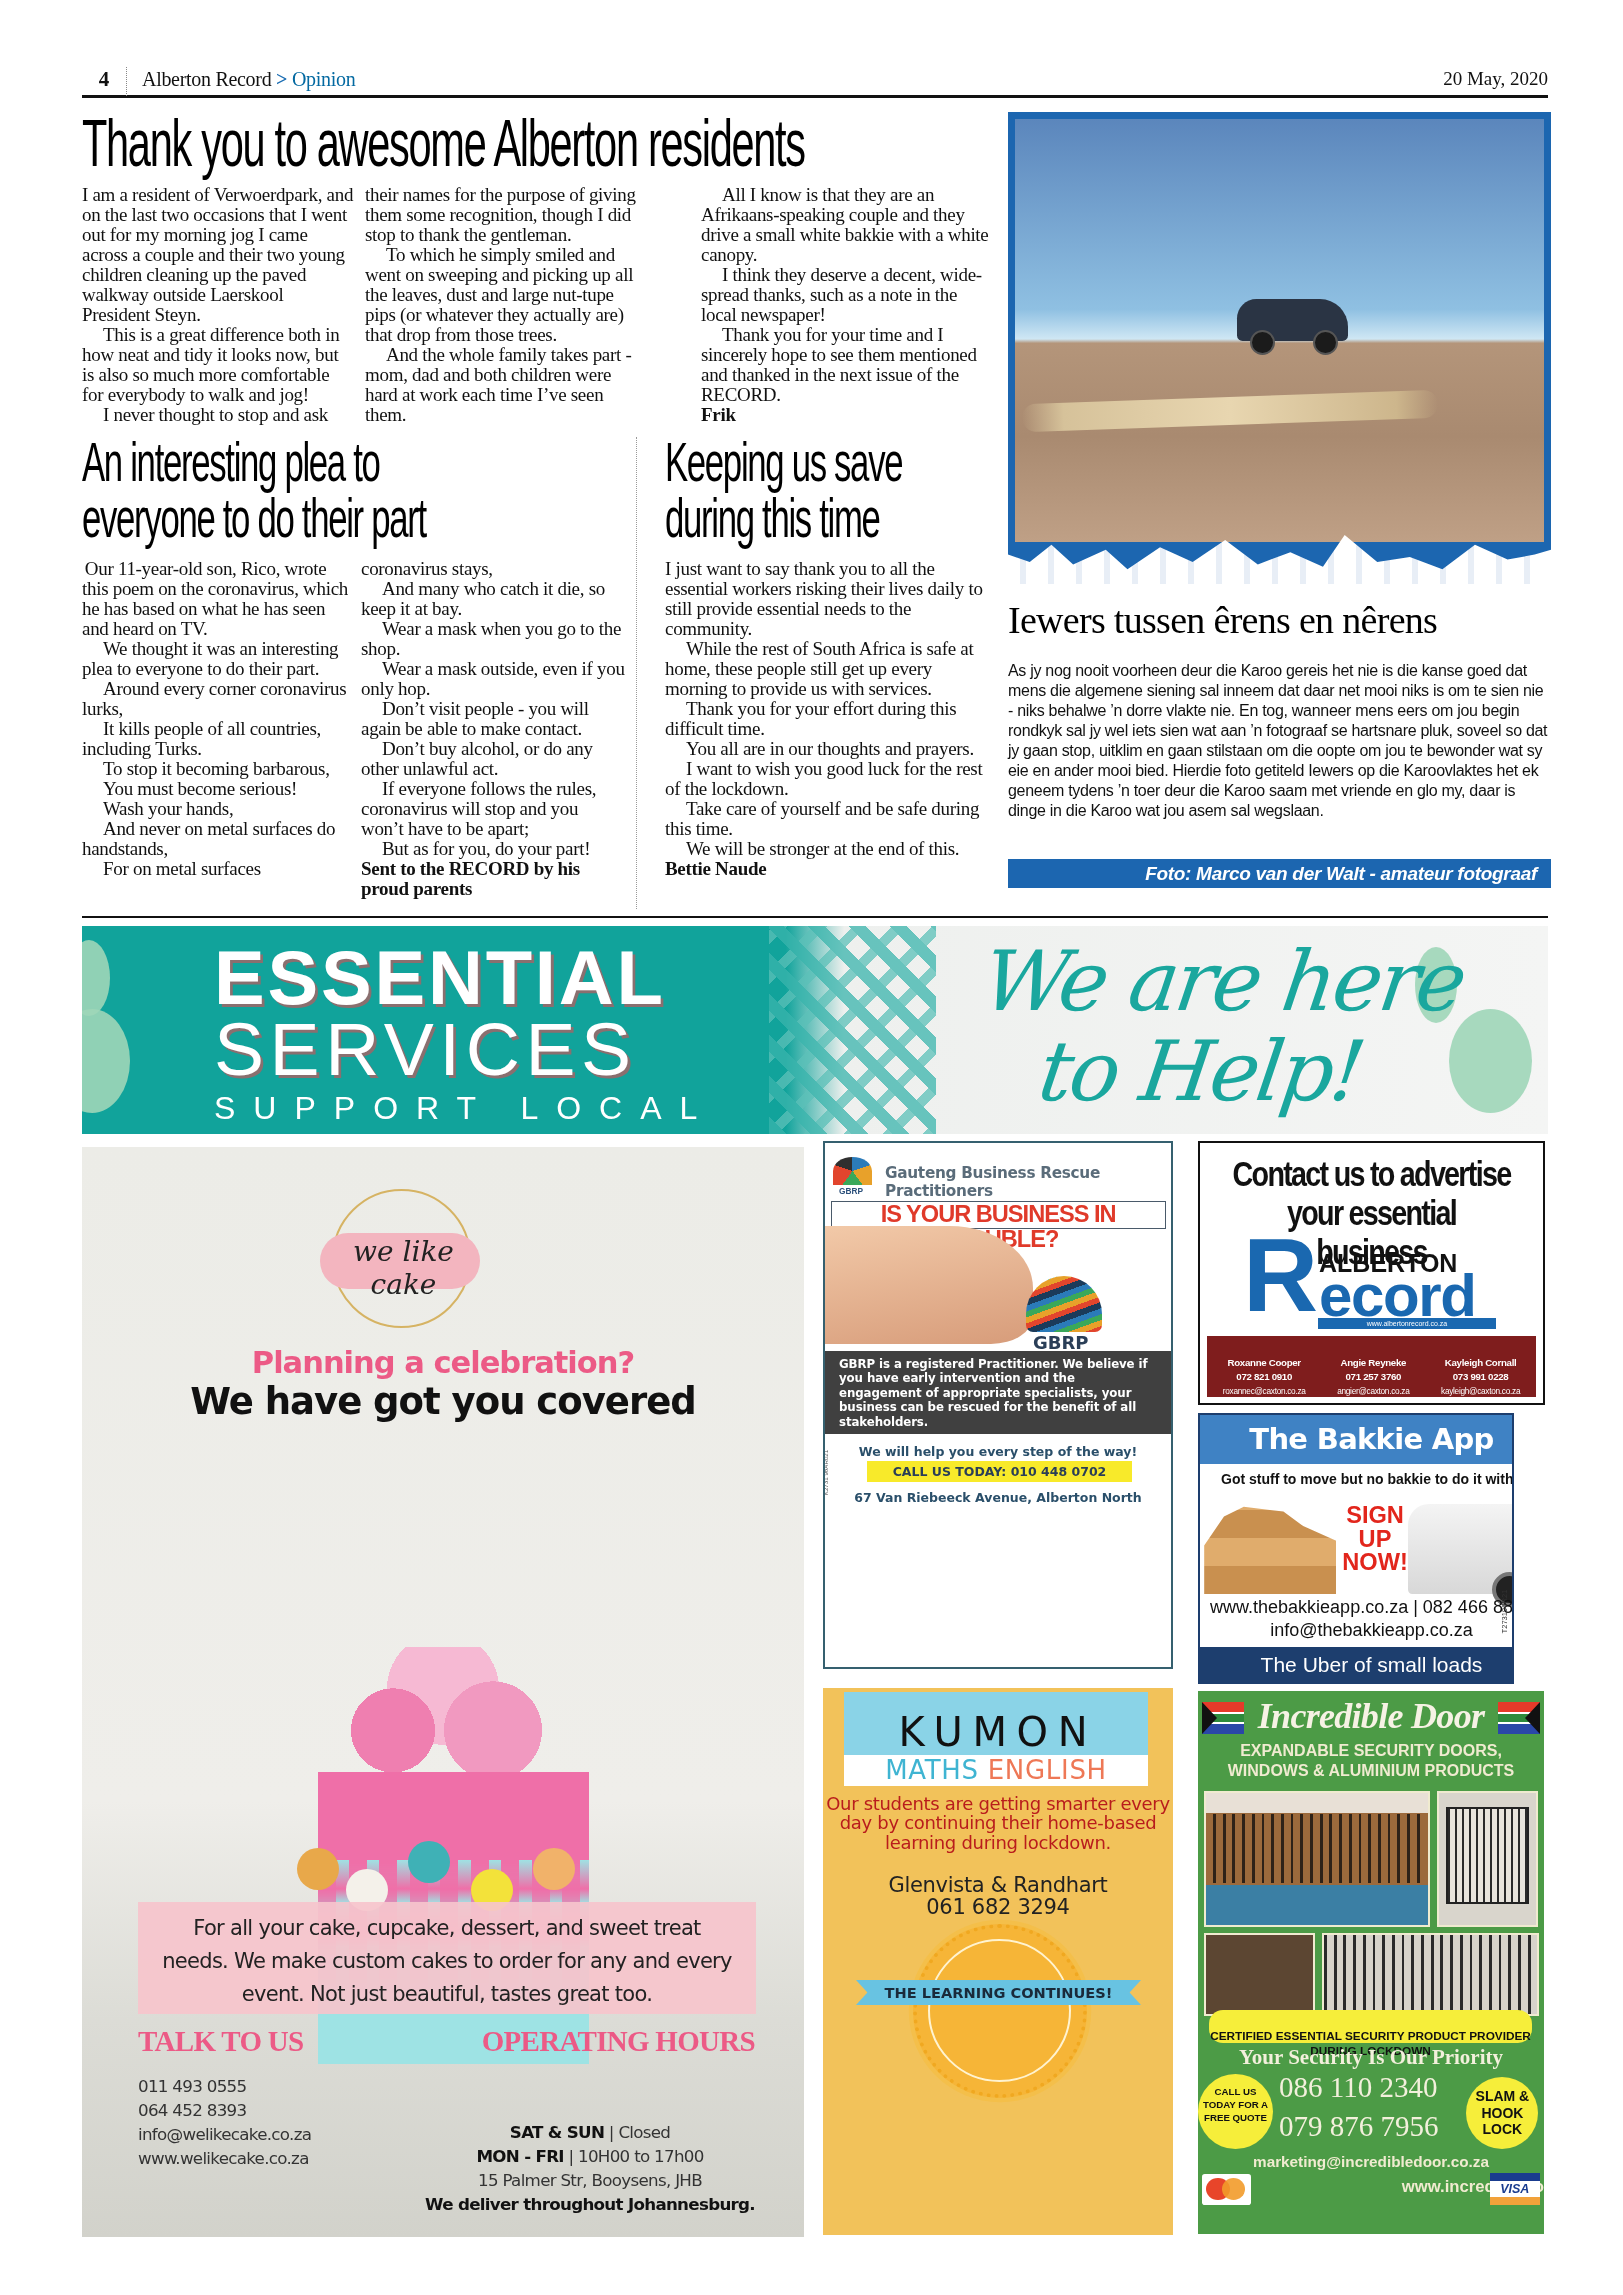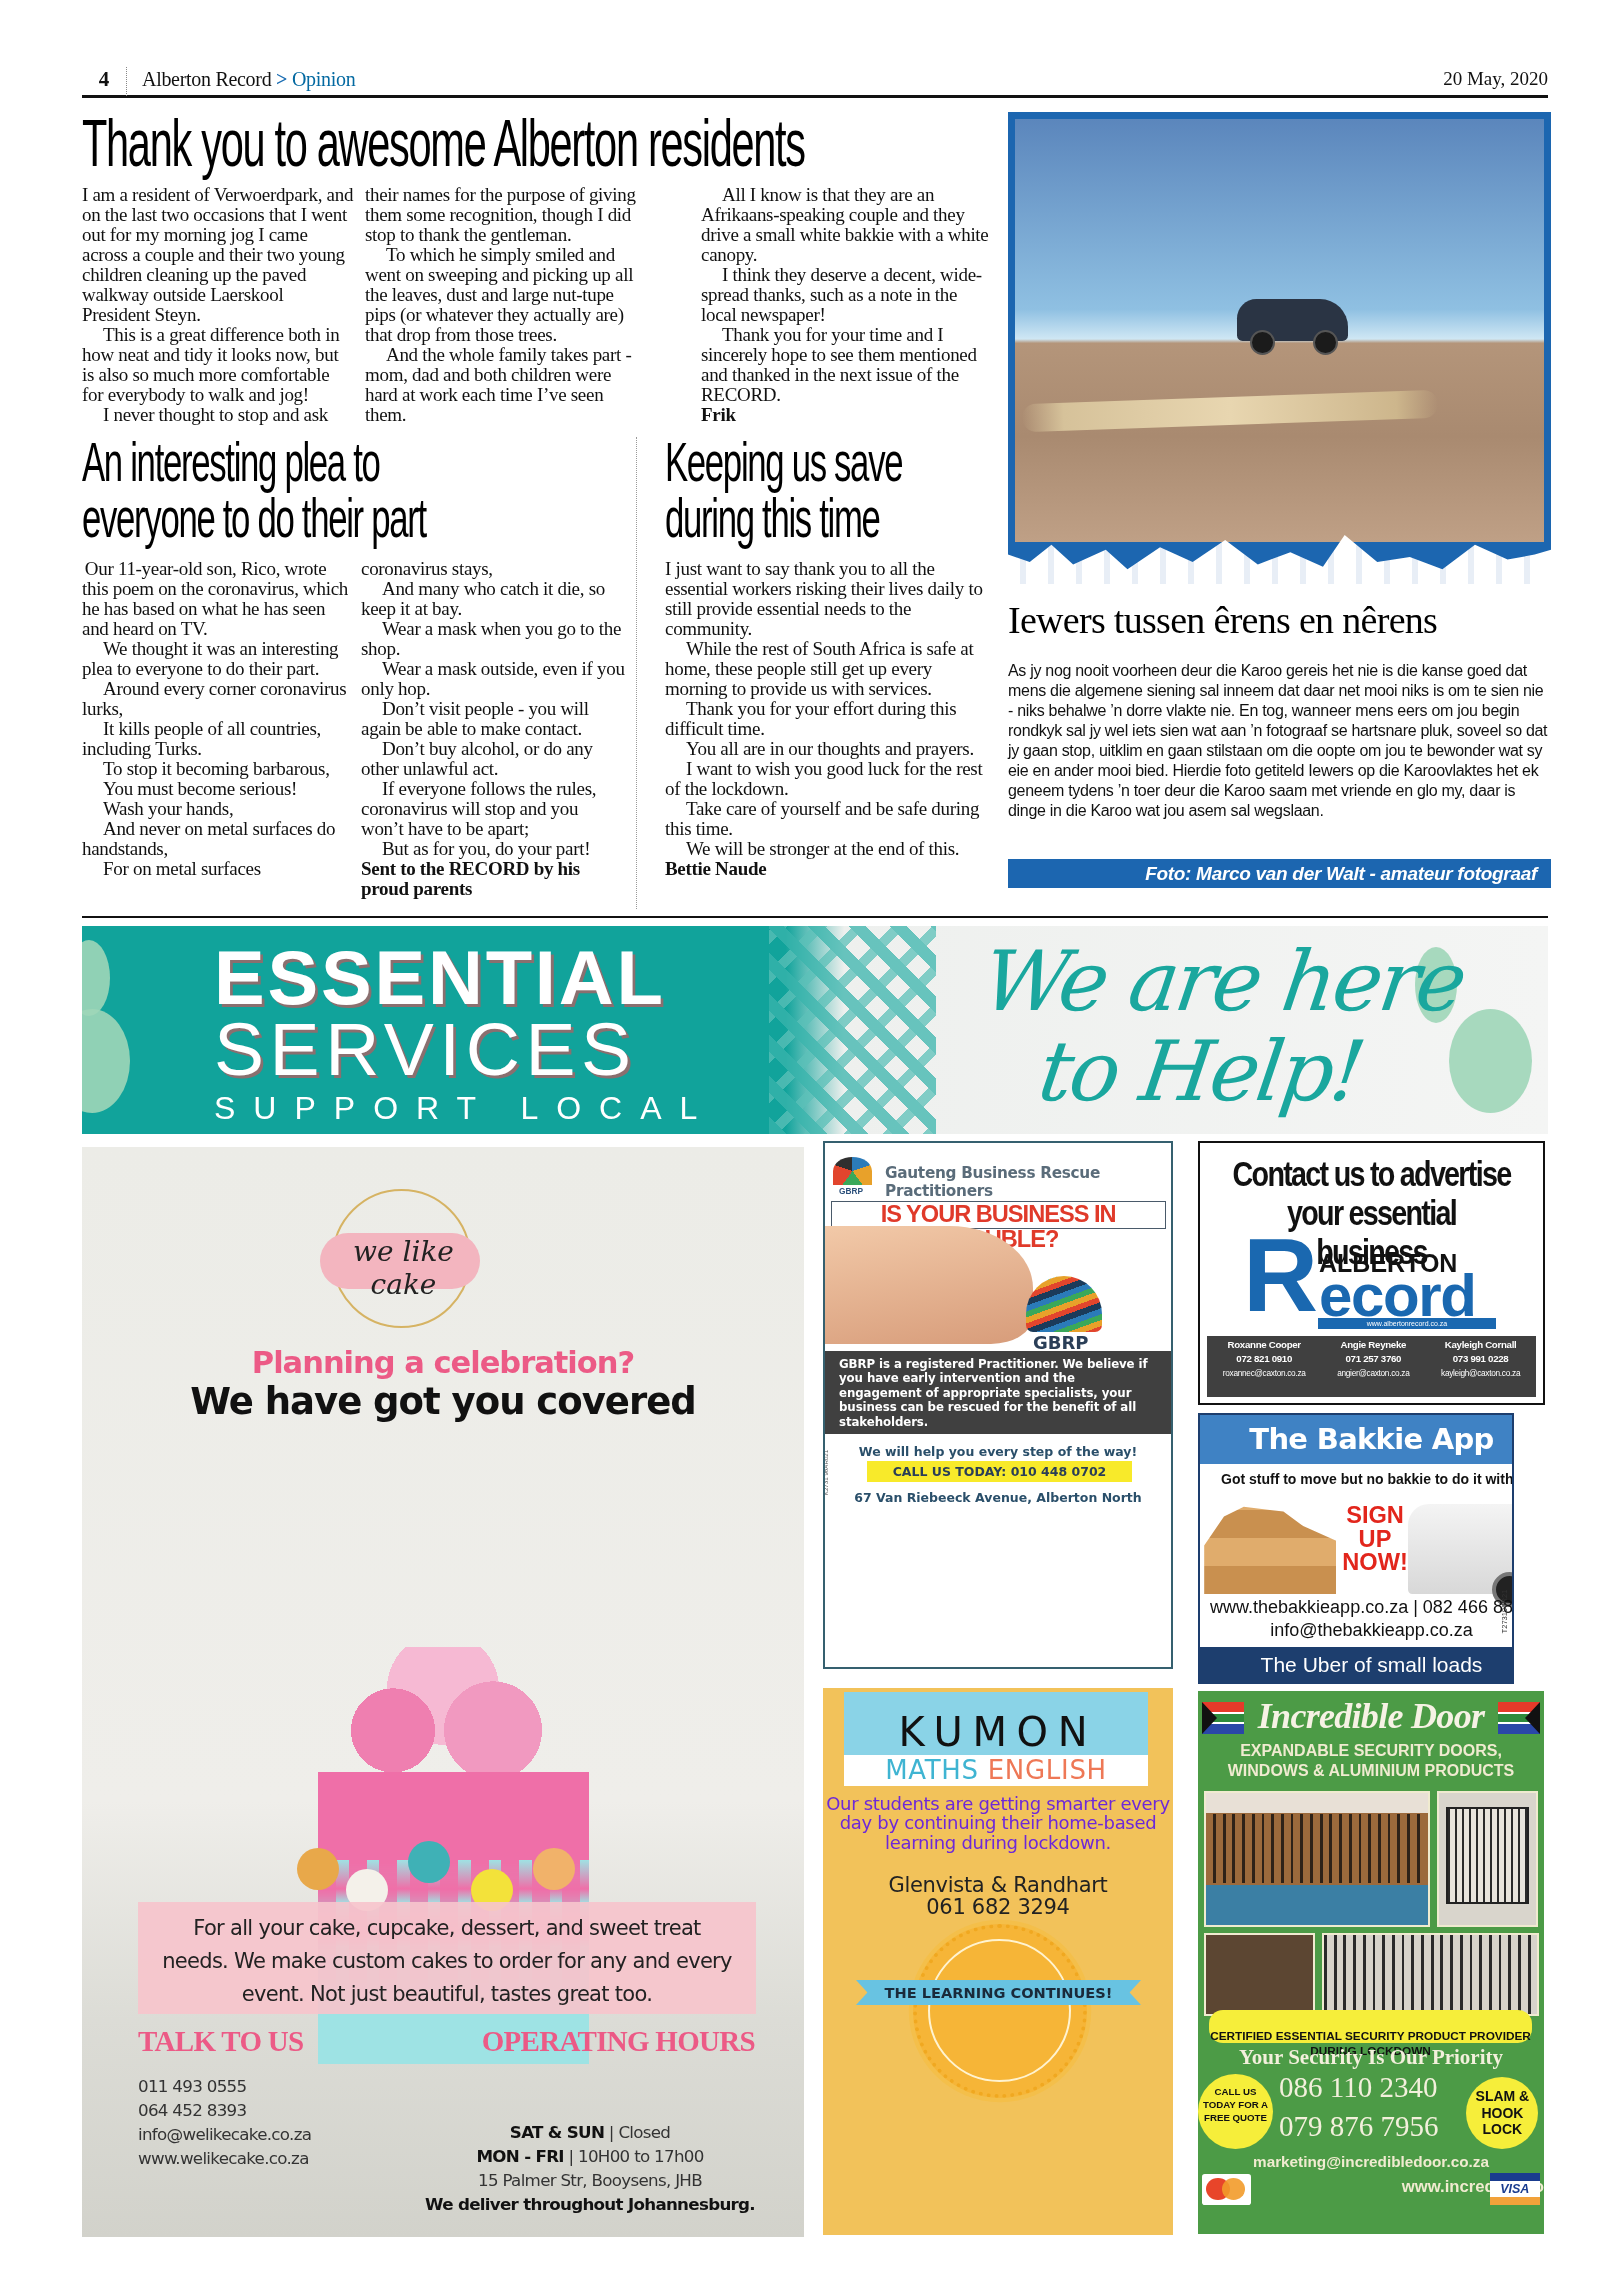--- a/index.html
+++ b/index.html
@@ -83,42 +83,42 @@
 .gbrp .call{position:absolute;left:42px;top:318px;width:265px;height:21px;background:#f8ea2a;text-align:center;font:bold 12.5px/21px "DejaVu Sans",sans-serif;color:#2a3e57}
 .gbrp .addr{position:absolute;left:0;width:346px;top:347px;text-align:center;font:bold 12.5px "DejaVu Sans",sans-serif;color:#2a4f6a}
 .gbrp .code{position:absolute;left:-22px;top:326px;transform:rotate(-90deg);font:6.2px "Liberation Sans",sans-serif;color:#555}
 
 .contact{left:1198px;top:1141px;width:347px;height:264px;border:2.1px solid #111;background:#fff}
 .contact .hd{position:absolute;left:0;width:343px;top:11px;text-align:center;font:bold 35px/39px "Liberation Sans",sans-serif;color:#111;letter-spacing:-2.1px;transform:scaleX(0.82)}
 .contact .R{position:absolute;left:43px;top:87px;font:bold 104px/90px "Liberation Sans",sans-serif;color:#1a68b0}
 .contact .alb{position:absolute;left:119px;top:106px;font:bold 25px "Liberation Sans",sans-serif;color:#111}
 .contact .rec{position:absolute;left:119px;top:125px;font:bold 60px/56px "Liberation Sans",sans-serif;color:#1a68b0;letter-spacing:-1.4px}
 .contact .url{position:absolute;left:118px;top:175px;width:178px;height:11px;background:#1a68b0;color:#fff;font:7px/11px "Liberation Sans",sans-serif;text-align:center}
-.contact .reps{position:absolute;left:7px;top:193px;width:329px;height:61px;background:#404040;display:flex;justify-content:space-around;padding-top:2px}
+.contact .reps{position:absolute;left:7px;top:193px;width:329px;height:61px;background:#7f1d1d;display:flex;justify-content:space-around;padding-top:20px}
 .contact .rep{text-align:center;color:#fff;font:bold 9.7px/14px "Liberation Sans",sans-serif;letter-spacing:-0.3px}
 .contact .rep .e{font-weight:normal;font-size:8.3px}
 
 .bakkie{left:1198px;top:1413px;width:316px;height:271px;border:2.1px solid #1d3e6e;background:#fff;overflow:hidden}
 .bakkie .top{position:absolute;left:0;top:0;width:343px;height:49px;background:#3f82c4;color:#fff;text-align:center;font:bold 29px/49px "DejaVu Sans",sans-serif;letter-spacing:-0.7px}
 .bakkie .q{position:absolute;left:0;width:343px;top:56px;text-align:center;font:bold 14px "Liberation Sans",sans-serif;color:#111}
 .bakkie .boxes{position:absolute;left:4.2px;top:82px;width:132px;height:97px;background:repeating-linear-gradient(0deg,#c9904f 0 28px,#e0ac6c 28px 56px);clip-path:polygon(15% 20%,30% 10%,60% 15%,75% 30%,100% 45%,100% 100%,0 100%,0 50%)}
 .bakkie .sign{position:absolute;left:130px;top:89px;width:90px;text-align:center;font:bold 23.6px/23.6px "Liberation Sans",sans-serif;color:#e2261c}
 .bakkie .truck{position:absolute;left:208px;top:89px;width:135px;height:90px;background:linear-gradient(#f4f4f4,#d8d8d8);border-radius:21px 7px 4.2px 4.2px}
 .bakkie .wheel{position:absolute;left:292px;top:157px;width:35px;height:35px;border-radius:50%;background:#222;border:4.2px solid #777}
 .bakkie .web{position:absolute;left:0;width:343px;top:182px;text-align:center;font:18px "Liberation Sans",sans-serif;color:#111}
 .bakkie .mail{position:absolute;left:0;width:343px;top:205px;text-align:center;font:18px "Liberation Sans",sans-serif;color:#111}
 .bakkie .code{position:absolute;right:-15.3px;top:192px;transform:rotate(-90deg);font:7.6px "Liberation Sans",sans-serif;color:#333}
 .bakkie .bot{position:absolute;left:0;top:232px;width:343px;height:35px;background:#1d3e6e;color:#fff;text-align:center;font:21px/35px "Liberation Sans",sans-serif}
 
 .kumon{left:823px;top:1688px;width:350px;height:547px;background:#f2c25a;overflow:hidden}
 .kumon .bx{position:absolute;left:21px;top:4.2px;width:304px;height:93px;background:#8ad3e7}
 .kumon .kw{position:absolute;left:0;width:350px;top:21px;text-align:center;font:40px "DejaVu Sans",sans-serif;color:#111;letter-spacing:9.7px}
 .kumon .sub{position:absolute;left:21px;top:67px;width:304px;height:30.5px;background:#fff;text-align:center;font:26px/30.5px "DejaVu Sans",sans-serif;letter-spacing:0.7px}
 .kumon .sub .m{color:#3fb4d2}.kumon .sub .e{color:#ee7856}
-.kumon .txt{position:absolute;left:0;width:350px;top:106px;text-align:center;font:18px/19.4px "DejaVu Sans",sans-serif;color:#6d28d9;letter-spacing:-0.3px}
+.kumon .txt{position:absolute;left:0;width:350px;top:106px;text-align:center;font:18px/19.4px "DejaVu Sans",sans-serif;color:#b91c1c;letter-spacing:-0.3px}
 .kumon .loc{position:absolute;left:0;width:350px;top:186px;text-align:center;font:21px/22px "DejaVu Sans",sans-serif;color:#222;letter-spacing:-0.3px}
 .kumon .badge{position:absolute;left:90px;top:236px;width:174px;height:174px;border-radius:50%;background:#f6b537;border:4.2px dotted #f0a820;box-shadow:0 0 0 4.2px #f4bf4a}
 .kumon .badge .in{position:absolute;left:11px;top:11px;width:143px;height:143px;border-radius:50%;border:2.1px solid #fff3d0}
 .kumon .ribbon{position:absolute;left:33px;top:292px;width:285px;height:25px;background:#68c3e2;text-align:center;font:bold 14.6px/25px "DejaVu Sans",sans-serif;color:#1a2a3a;clip-path:polygon(0 0,100% 0,96% 50%,100% 100%,0 100%,4% 50%)}
 
 .door{left:1198px;top:1691px;width:346px;height:543px;background:#4c9b46;overflow:hidden}
 .door .flagL,.door .flagR{position:absolute;top:11px;width:42px;height:32px;background:linear-gradient(#e63a2a 0 30%,#fff 30% 36%,#2e8b3c 36% 64%,#fff 64% 70%,#2a47a8 70%)}
 .door .flagL{left:4.2px}.door .flagR{right:4.2px}
 .door .flagL::before,.door .flagR::before{content:"";position:absolute;top:0;width:0;height:0;border-top:16px solid transparent;border-bottom:16px solid transparent}
 .door .flagL::before{left:0;border-left:15.3px solid #111}

